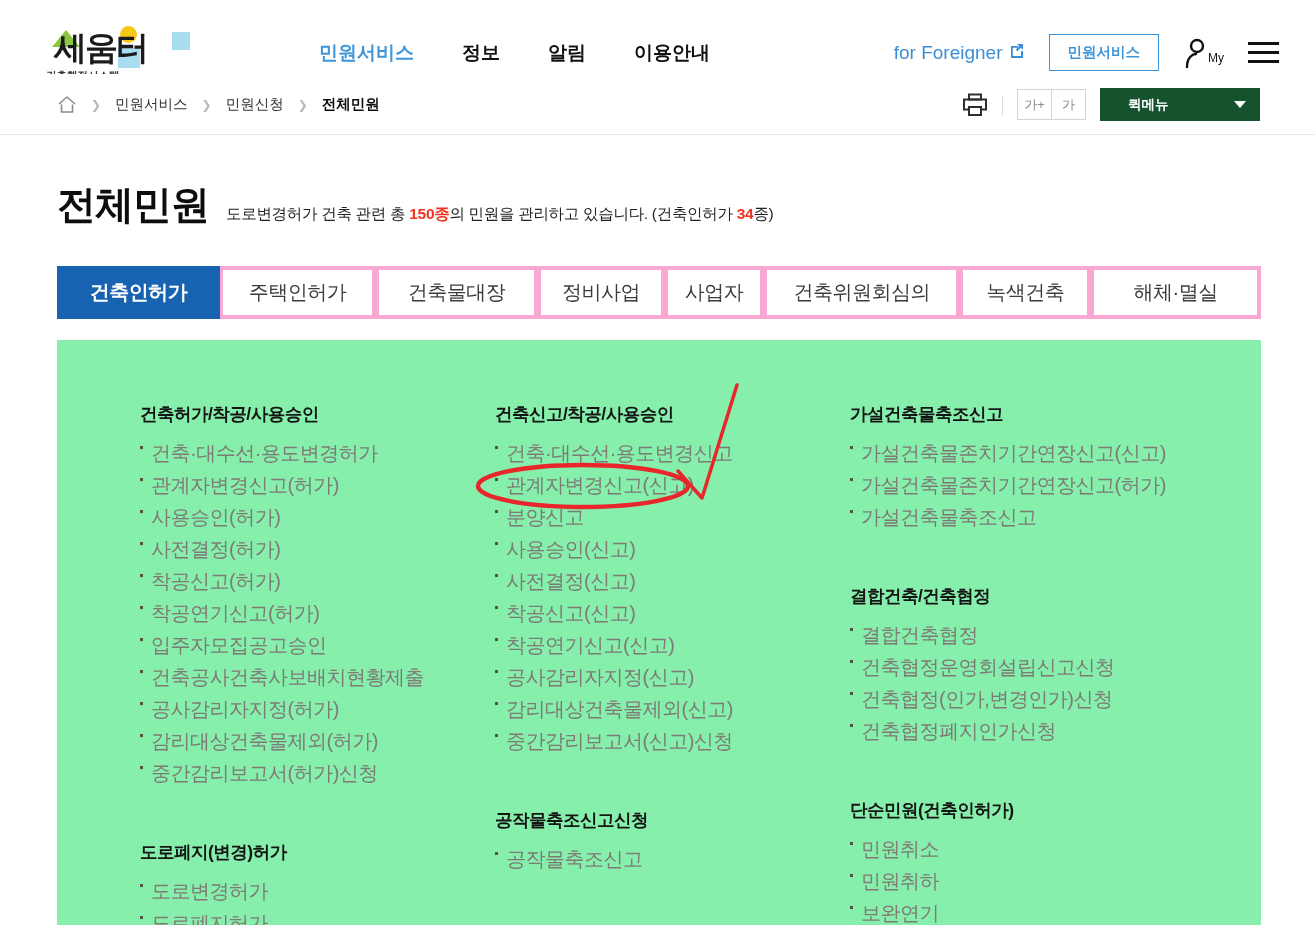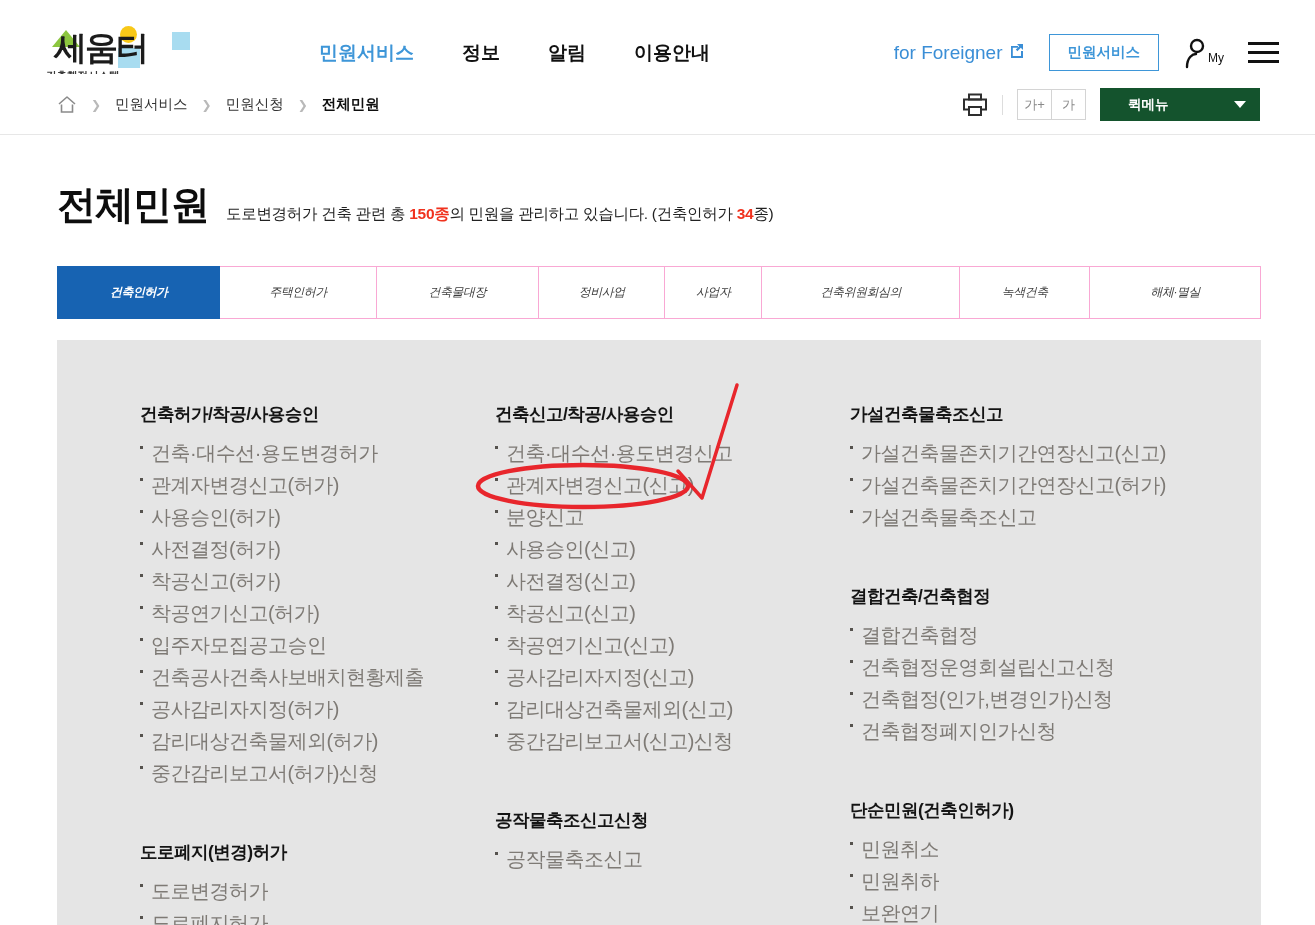--- a/index.html
+++ b/index.html
@@ -67,28 +67,28 @@
 
   
   .titlebar { position:absolute; left:57px; top:178px; display:flex; align-items:flex-end; }
   .page-title { font-size:39px; font-weight:800; color:#0d0d0d; letter-spacing:-1px; }
   .page-desc { font-size:15.5px; color:#222; margin:0 0 7px 17px; letter-spacing:-0.3px; }
   .red-em { color:#f0321e; font-weight:700; font-style:normal; }
 
   
   .tabs { position:absolute; left:57px; top:266px; width:1204px; height:53px; display:flex; }
   .tab { flex:1 1 0; display:flex; align-items:center; justify-content:center;
-    border:1px solid #f9a8d4; background:#fff; color:#3c3c3c; font-size:12px;
-    cursor:pointer; letter-spacing:-0.5px;font-style:italic; }
+    border:4px solid #f9a8d4; background:#fff; color:#3c3c3c; font-size:20px;
+    cursor:pointer; letter-spacing:-0.5px; }
   .tab + .tab { margin-left:-1px; }
   .tab.active { background:#1763b2; border-color:#1763b2; color:#fff; font-weight:700; z-index:2; }
 
   
   .panel { position:absolute; left:57px; top:340px; width:1204px; height:585px;
-    background:#e5e5e5; }
+    background:#86efac; }
   .col { position:absolute; top:0; width:340px; padding-top:62px; }
   .col1 { left:83px; } .col2 { left:438px; } .col3 { left:793px; }
   .group + .group { margin-top:50px; }
   .group-title { font-size:17.5px; font-weight:800; color:#141414; letter-spacing:-0.5px; }
   .group-list { list-style:none; margin-top:12px; }
   .group-list li { line-height:30px; }
   .menu-link { position:relative; display:inline-block; padding-left:11px;
     font-size:20px; color:#7e7a75; letter-spacing:-0.5px; cursor:pointer;
     text-decoration:none; }
   .menu-link::before { content:""; position:absolute; left:0; top:8px;

